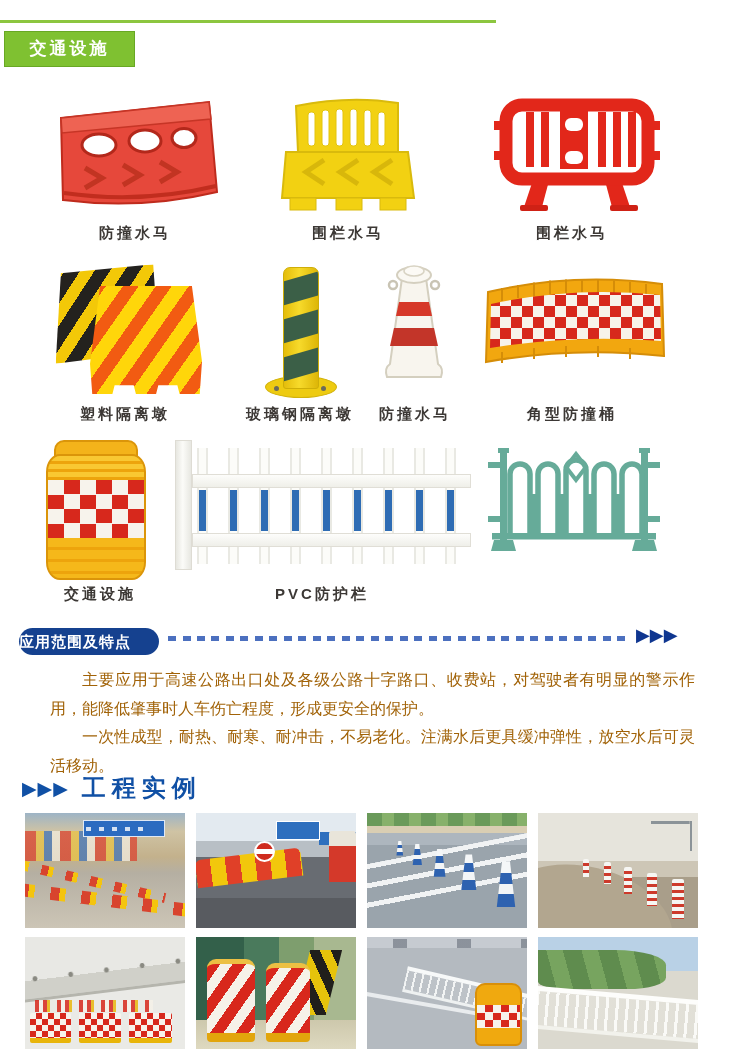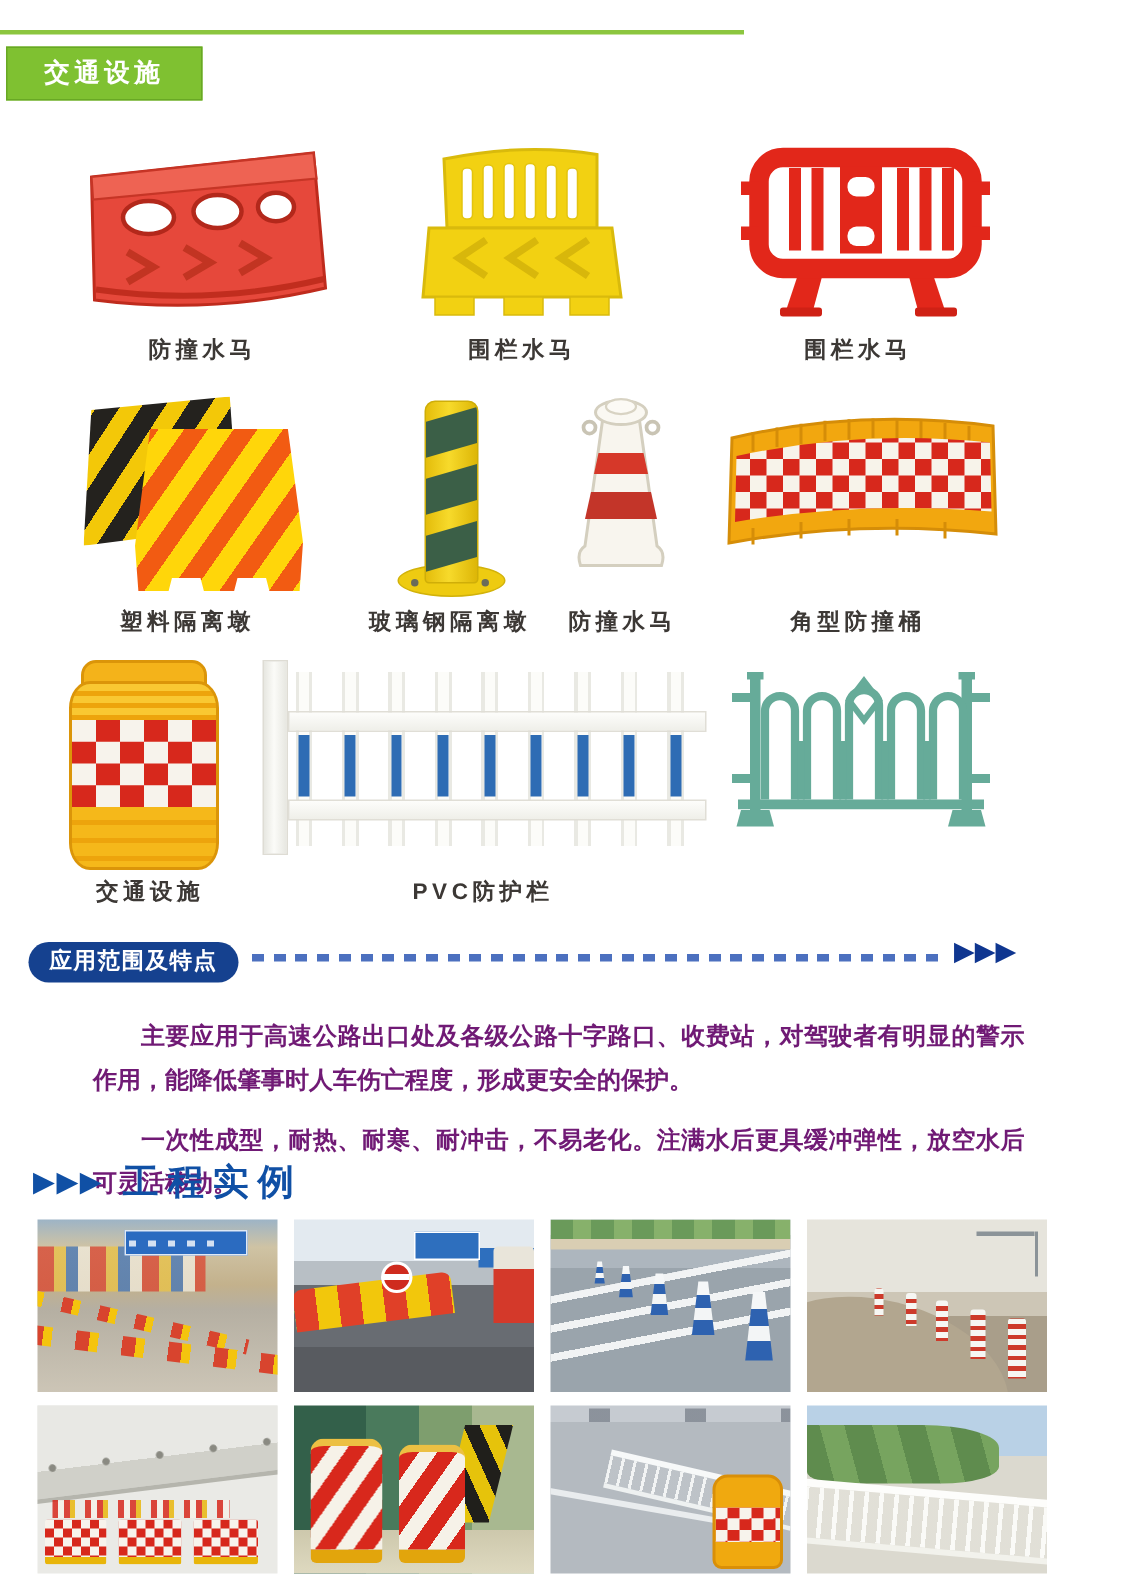--- a/index.html
+++ b/index.html
@@ -51,26 +51,26 @@
           background:repeating-linear-gradient(90deg,#e9e9e3 0 2px,#fcfcf9 2px 9px,#e9e9e3 9px 11px,rgba(0,0,0,0) 11px 31px);}
   .pvc-rail{position:absolute;left:17px;right:0;height:12px;border:1px solid #e0ded6;
           background:linear-gradient(180deg,#fdfdfb,#efefe9);}
   .pvc-rail-top{top:36px;} .pvc-rail-bot{top:95px;}
   .pvc-blue{position:absolute;left:22px;right:2px;top:52px;height:41px;
           background:repeating-linear-gradient(90deg,#2e6cb4 0 7px,rgba(0,0,0,0) 7px 31px);background-position:2px 0;}
 
   
   .app-pill{position:absolute;left:19px;top:628px;width:140px;height:27px;background:#15418f;
             border-radius:14px;color:#fff;font-size:15px;font-weight:bold;letter-spacing:1px;
-            text-align:center;line-height:27px;font-family:Liberation Serif, serif;}
+            line-height:27px;}
   .app-dashes{position:absolute;left:168px;top:636px;width:462px;height:5px;
             background:repeating-linear-gradient(90deg,#4c70bf 0 8px,rgba(0,0,0,0) 8px 14.5px);}
   .app-arrows{position:absolute;left:636px;top:624px;color:#0f3690;font-size:18px;letter-spacing:0;}
   .app-text{position:absolute;left:50px;top:666px;width:645px;}
-  .app-text p{margin:12px;text-indent:2em;font-size:16px;font-weight:bold;color:#701a75;
+  .app-text p{margin:0;text-indent:2em;font-size:16px;font-weight:normal;color:#a16207;
             line-height:28.5px;text-align:justify;}
 
   
   .gal-head{position:absolute;left:22px;top:772px;display:flex;align-items:center;}
   .gal-arrows{color:#1050a5;font-size:19px;letter-spacing:1px;}
   .gal-title{color:#1050a5;font-size:24px;font-weight:bold;letter-spacing:6px;margin-left:13px;}
   .gallery{position:absolute;left:25px;top:813px;width:673px;display:grid;
            grid-template-columns:repeat(4,160px);grid-template-rows:115px 112px;gap:9px 11px;}
   .ph{position:relative;overflow:hidden;background:#e8e8e4;}
 

